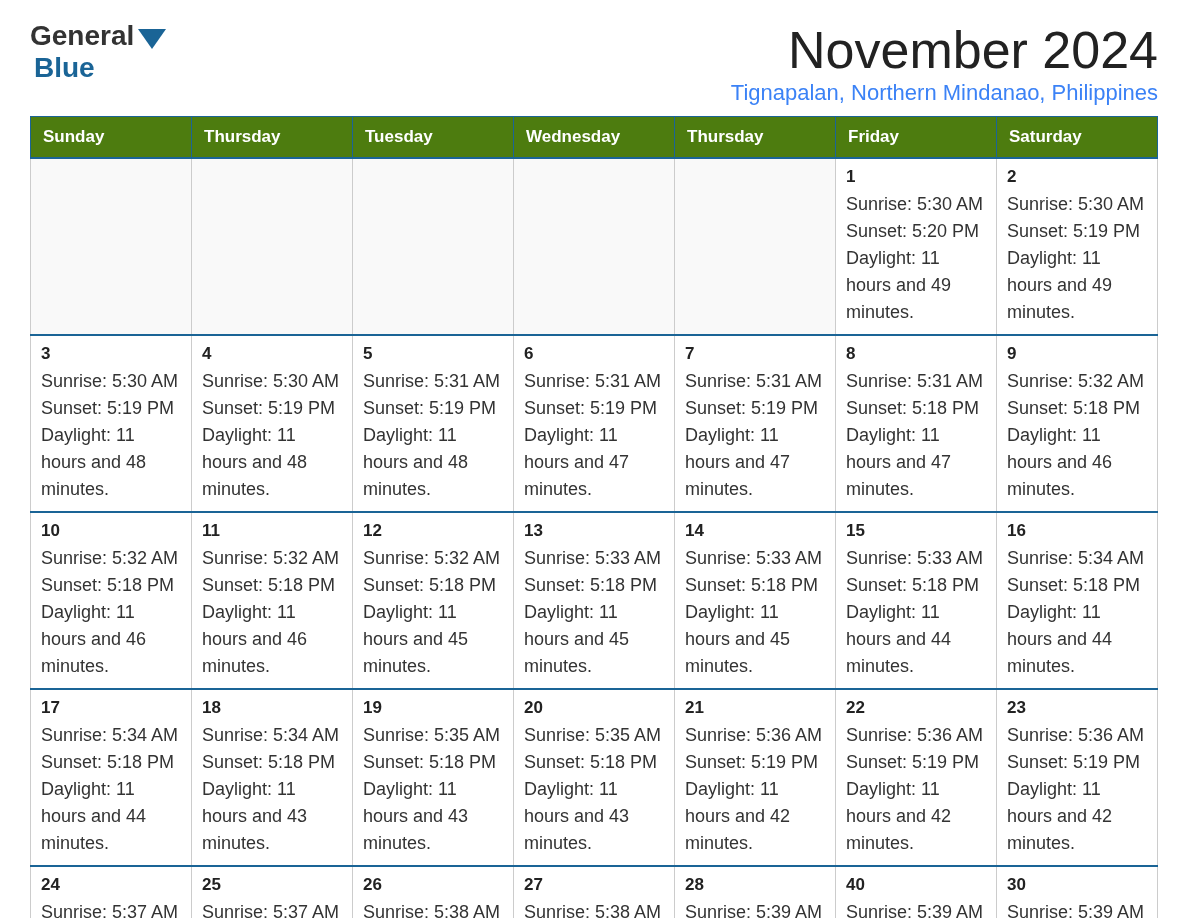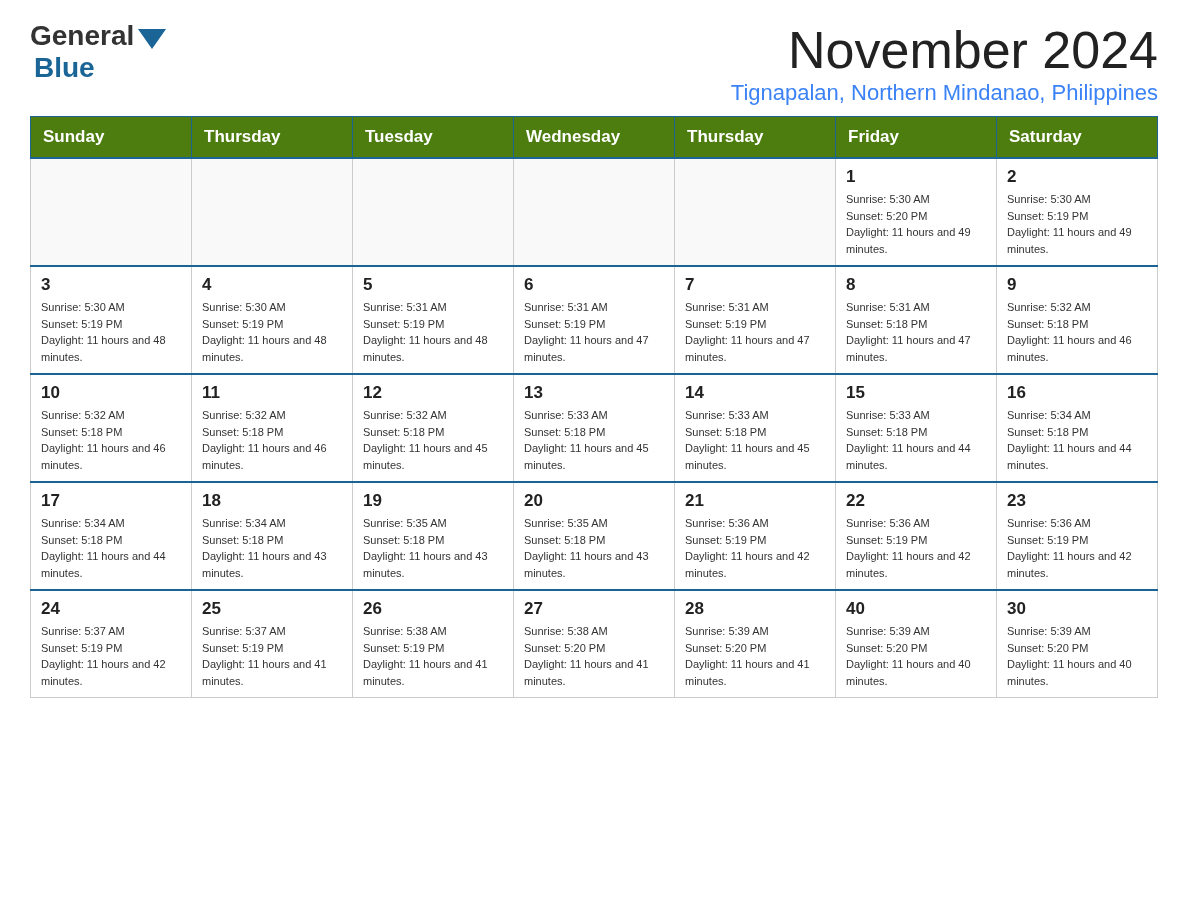--- a/index.html
+++ b/index.html
@@ -78,21 +78,21 @@
       width: 14.28%;
       min-height: 110px;
     }
     .day-number {
       font-size: 17px;
       font-weight: bold;
       color: #222;
       margin-bottom: 4px;
     }
     .day-info {
-      font-size: 11px;
+      font-size: 18px;
       color: #333;
       line-height: 1.5;
     }
     .empty-cell {
       background: #f9f9f9;
     }
     .week-row td {
       border-top: 2px solid #1a6496;
     }
   </style>

